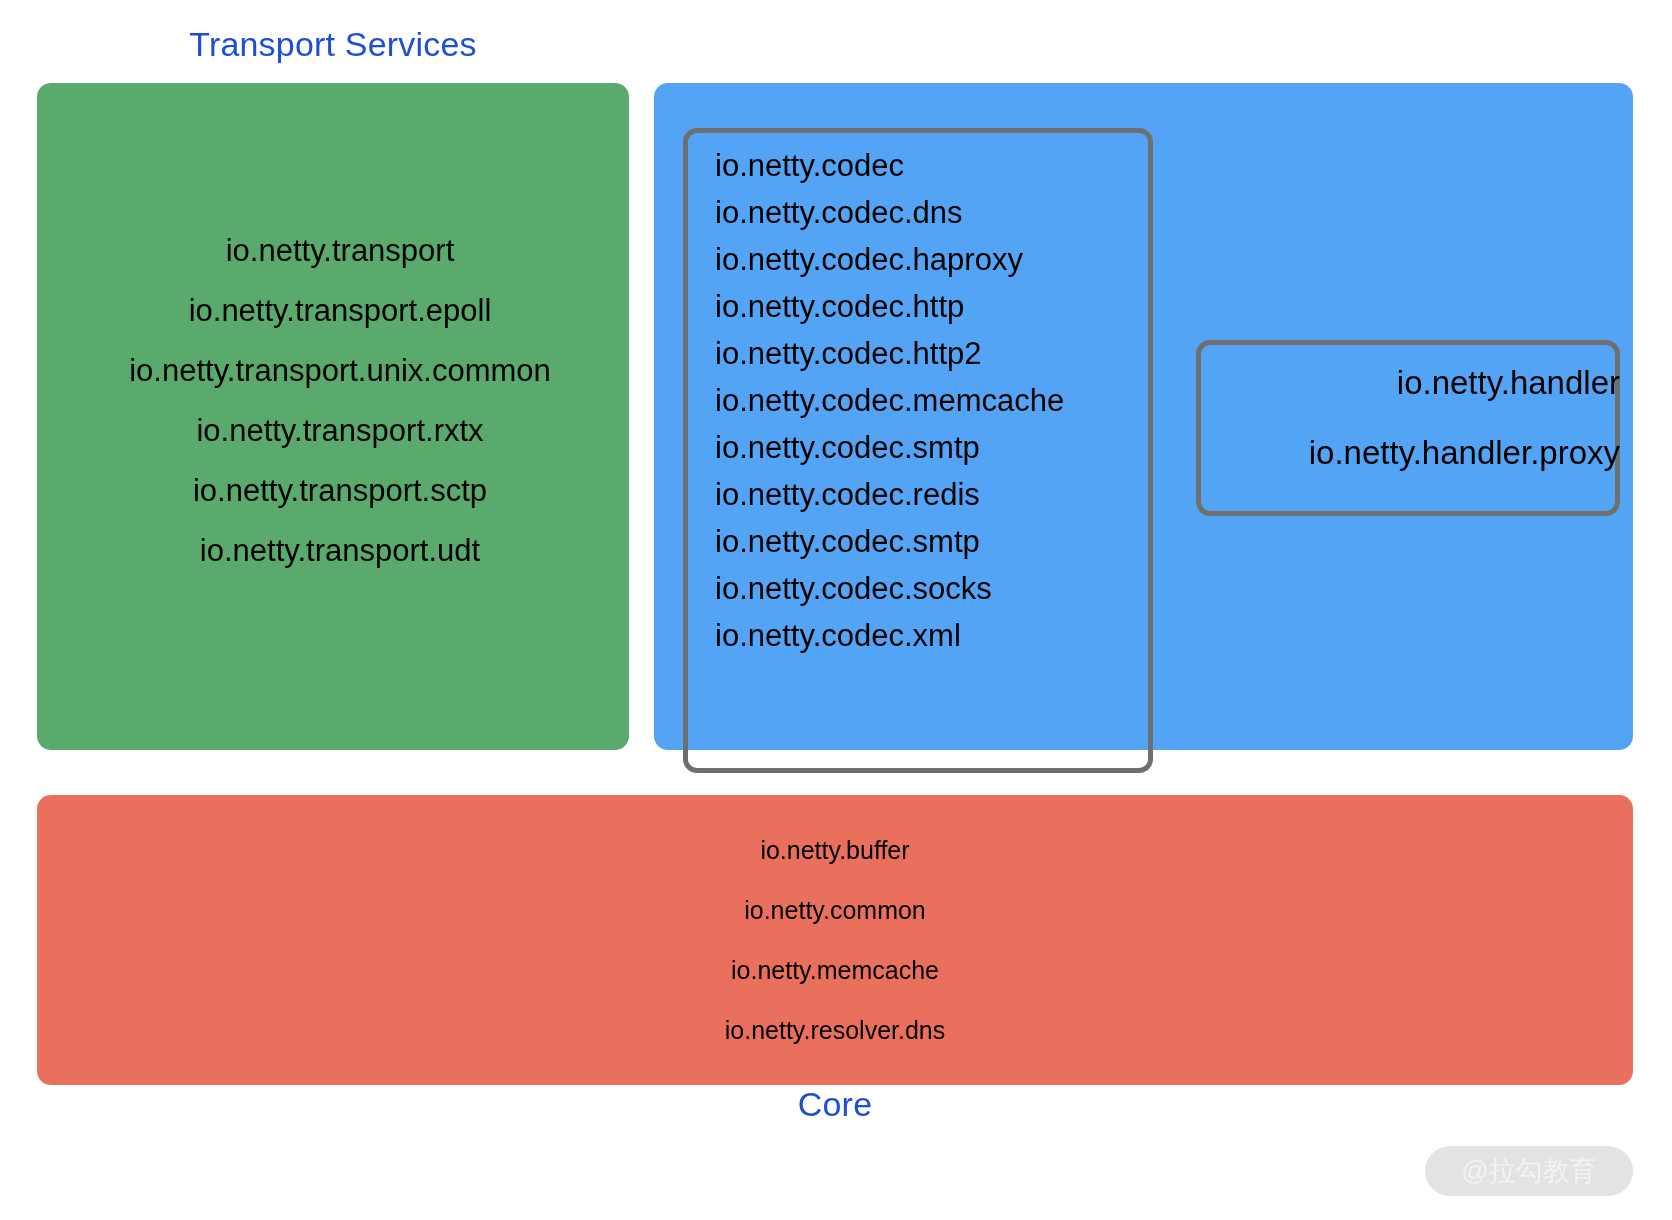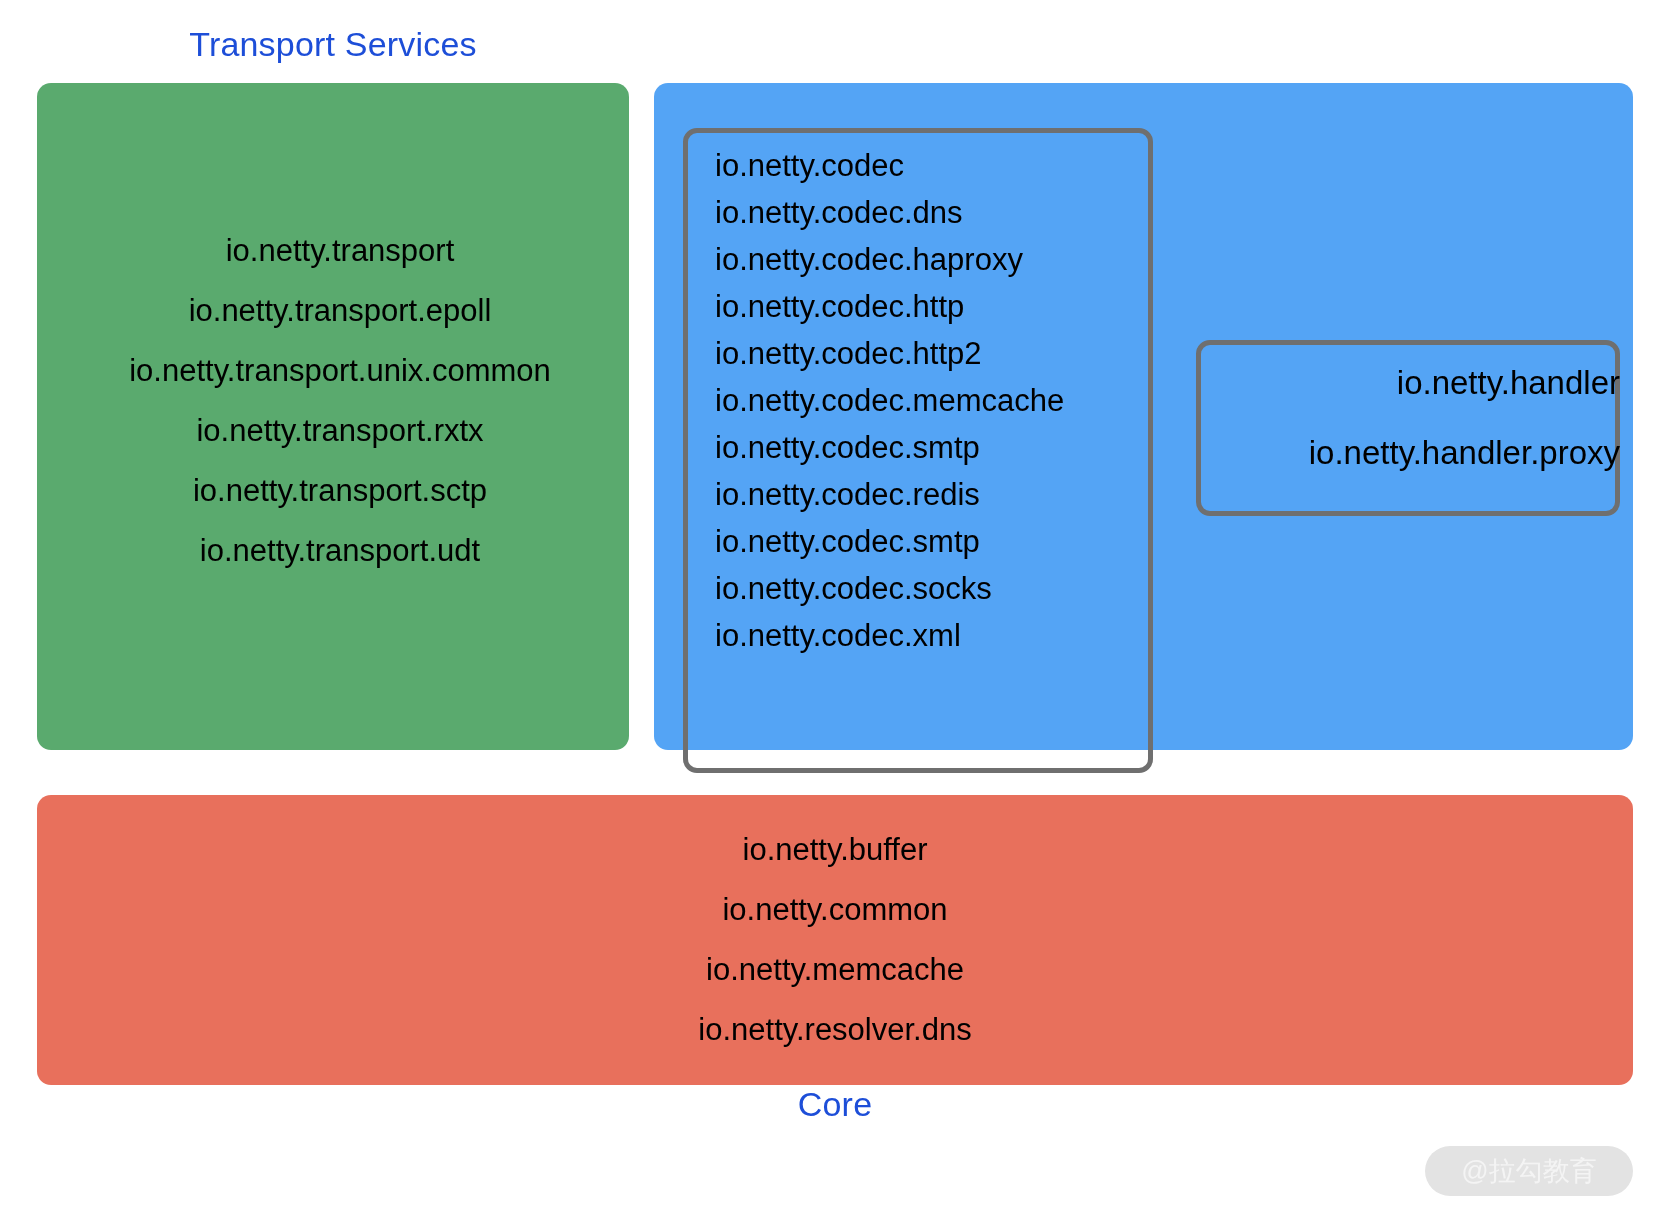--- a/index.html
+++ b/index.html
@@ -108,21 +108,21 @@
     width: 392px;
     font-size: 33px;
     text-align: right;
   }
   #list-handler li { line-height: 70px; }
 
   
   #list-core {
     left: 37px; top: 820px;
     width: 1596px;
-    font-size: 31px;
+    font-size: 25px;
     text-align: center;
   }
   #list-core li { line-height: 60px; }
 
   
   #watermark {
     position: absolute;
     left: 1425px; top: 1146px;
     width: 208px; height: 50px;
     border-radius: 25px;

